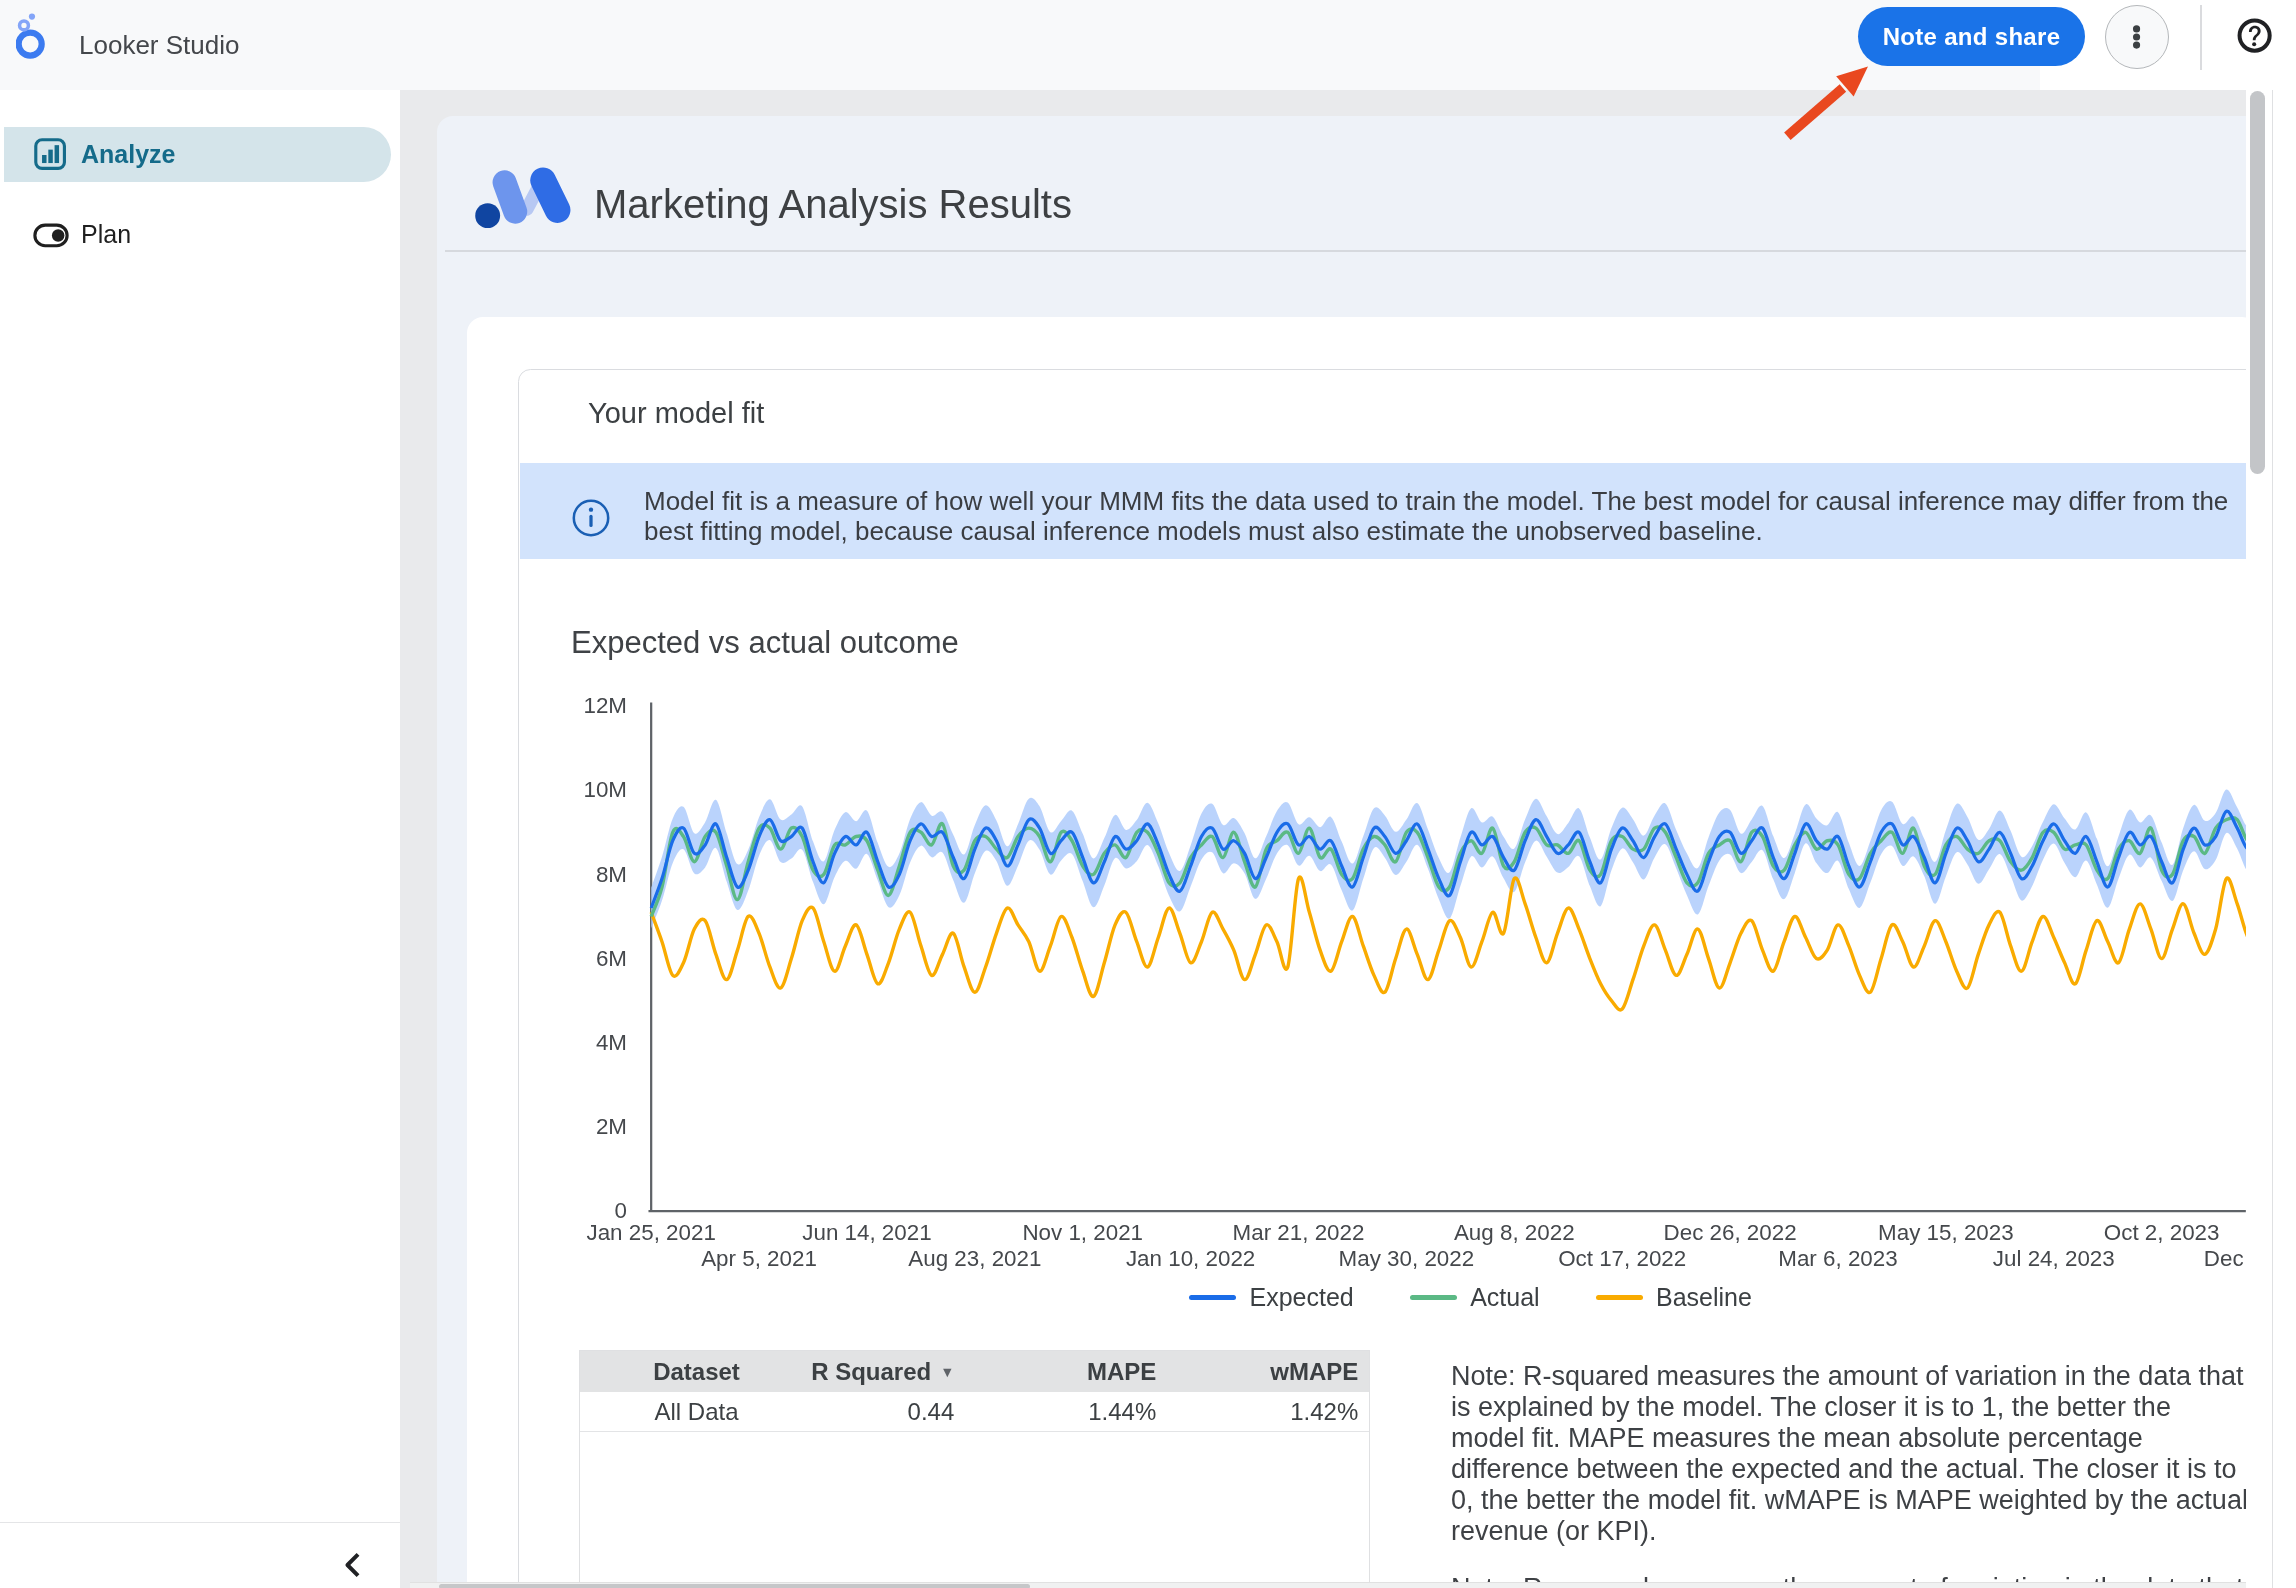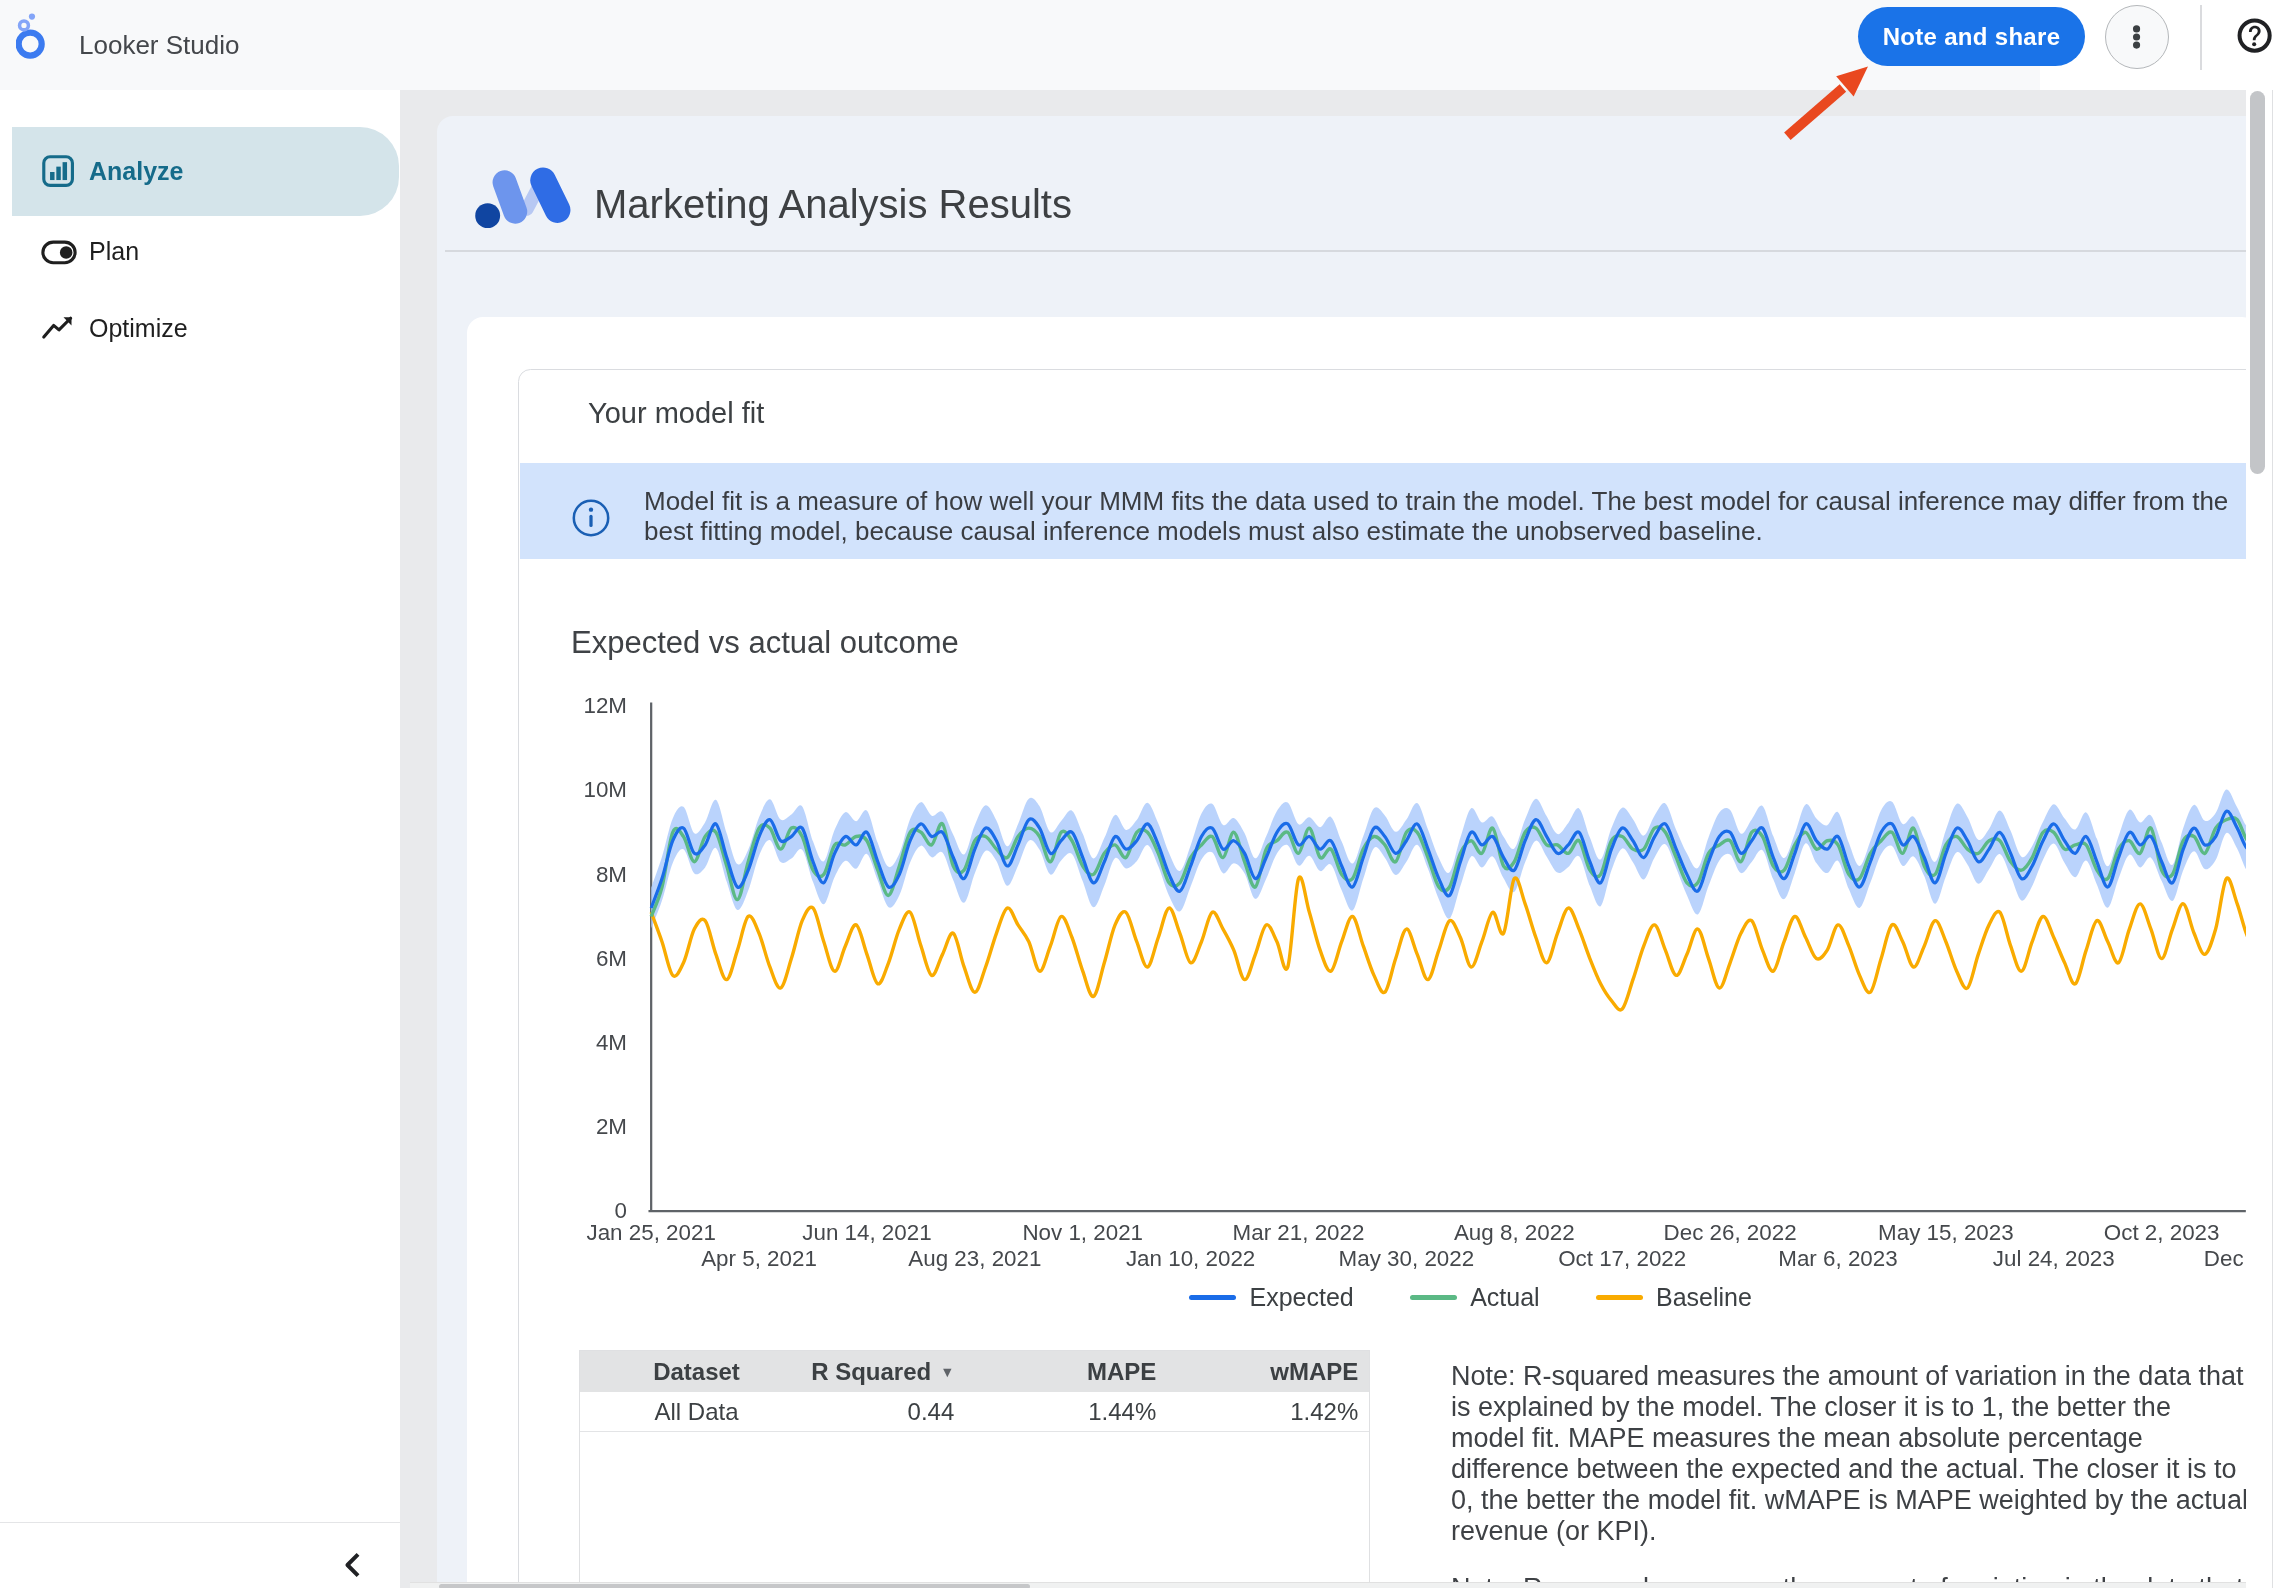--- a/index.html
+++ b/index.html
@@ -8,21 +8,21 @@
 
   #header { position:absolute; left:0; top:0; width:2040px; height:90px; background:#f8f9fa; z-index:40; }
   #app-title { position:absolute; left:79px; top:27px; font-size:26px; line-height:36px; color:#44474b; }
   #edit-btn { position:absolute; left:1858px; top:7.2px; width:227px; height:59px; border-radius:29.6px;
     background:#1a73e8; color:#fff; font-size:24px; font-weight:600; text-align:center; line-height:59px; letter-spacing:0.3px; }
   #kebab-btn { position:absolute; left:2105px; top:4.5px; width:64px; height:64px; border-radius:50%;
     border:1.3px solid #b4b7ba; background:#f8f9fa; }
   #header-divider { position:absolute; left:2200px; top:4.5px; width:1.8px; height:65px; background:#dadbde; }
 
   #sidebar { position:absolute; left:0; top:90px; width:400px; height:1498px; background:#fff; z-index:30; }
-  .side-item { position:absolute; left:12px; width:387px; height:89px; display:flex; align-items:center; }
+  .side-item { position:absolute; left:4px; width:387px; height:55px; display:flex; align-items:center; }
   .side-item .icon { position:absolute; left:29px; width:36px; height:34px; }
   .side-item .lbl { position:absolute; left:77px; font-size:25px; font-weight:500; color:#1f1f1f; }
   #item-analyze { top:37px; background:#d4e4ea; border-radius:0 39px 39px 0; }
   #item-analyze .lbl { color:#156b8a; font-weight:700; }
   #item-plan { top:117px;padding-left:37px; }
   #item-optimize { top:194px; }
   #side-bottom { position:absolute; left:0; top:1432px; width:400px; border-top:1.3px solid #e4e5e7; height:66px; }
   #collapse-btn { position:absolute; left:340px; top:27px; width:29px; height:30px; }
 
   #gutter { position:absolute; left:400px; top:90px; width:1846px; height:1498px; background:#e9eaec; z-index:1; }
@@ -103,27 +103,20 @@
       <rect x="24" y="8" width="5" height="20" fill="#156b8a"></rect>
     </svg>
     <span class="lbl">Analyze</span>
   </div>
   <div id="item-plan" class="side-item">
     <svg class="icon" viewBox="0 0 40 38">
       <rect x="2" y="8" width="36" height="23" rx="11.5" fill="none" stroke="#1f1f1f" stroke-width="3.5"></rect>
       <circle cx="28" cy="19.5" r="7" fill="#1f1f1f"></circle>
     </svg>
     <span class="lbl">Plan</span>
-  </div>
-  <div id="item-optimize" class="side-item">
-    <svg class="icon" viewBox="0 0 40 38">
-      <polyline points="3,28 14,15 20,20 33,7" fill="none" stroke="#1f1f1f" stroke-width="3.5" stroke-linecap="round" stroke-linejoin="round"></polyline>
-      <polygon points="25,6 34,6 34,15" fill="#1f1f1f"></polygon>
-    </svg>
-    <span class="lbl">Optimize</span>
   </div>
   <div id="side-bottom">
     <svg id="collapse-btn" viewBox="0 0 32 34">
       <polyline points="20,5 8,17 20,29" fill="none" stroke="#202124" stroke-width="4.5" stroke-linejoin="round"></polyline>
     </svg>
   </div>
 </div>
 
 <div id="gutter"></div>
 

